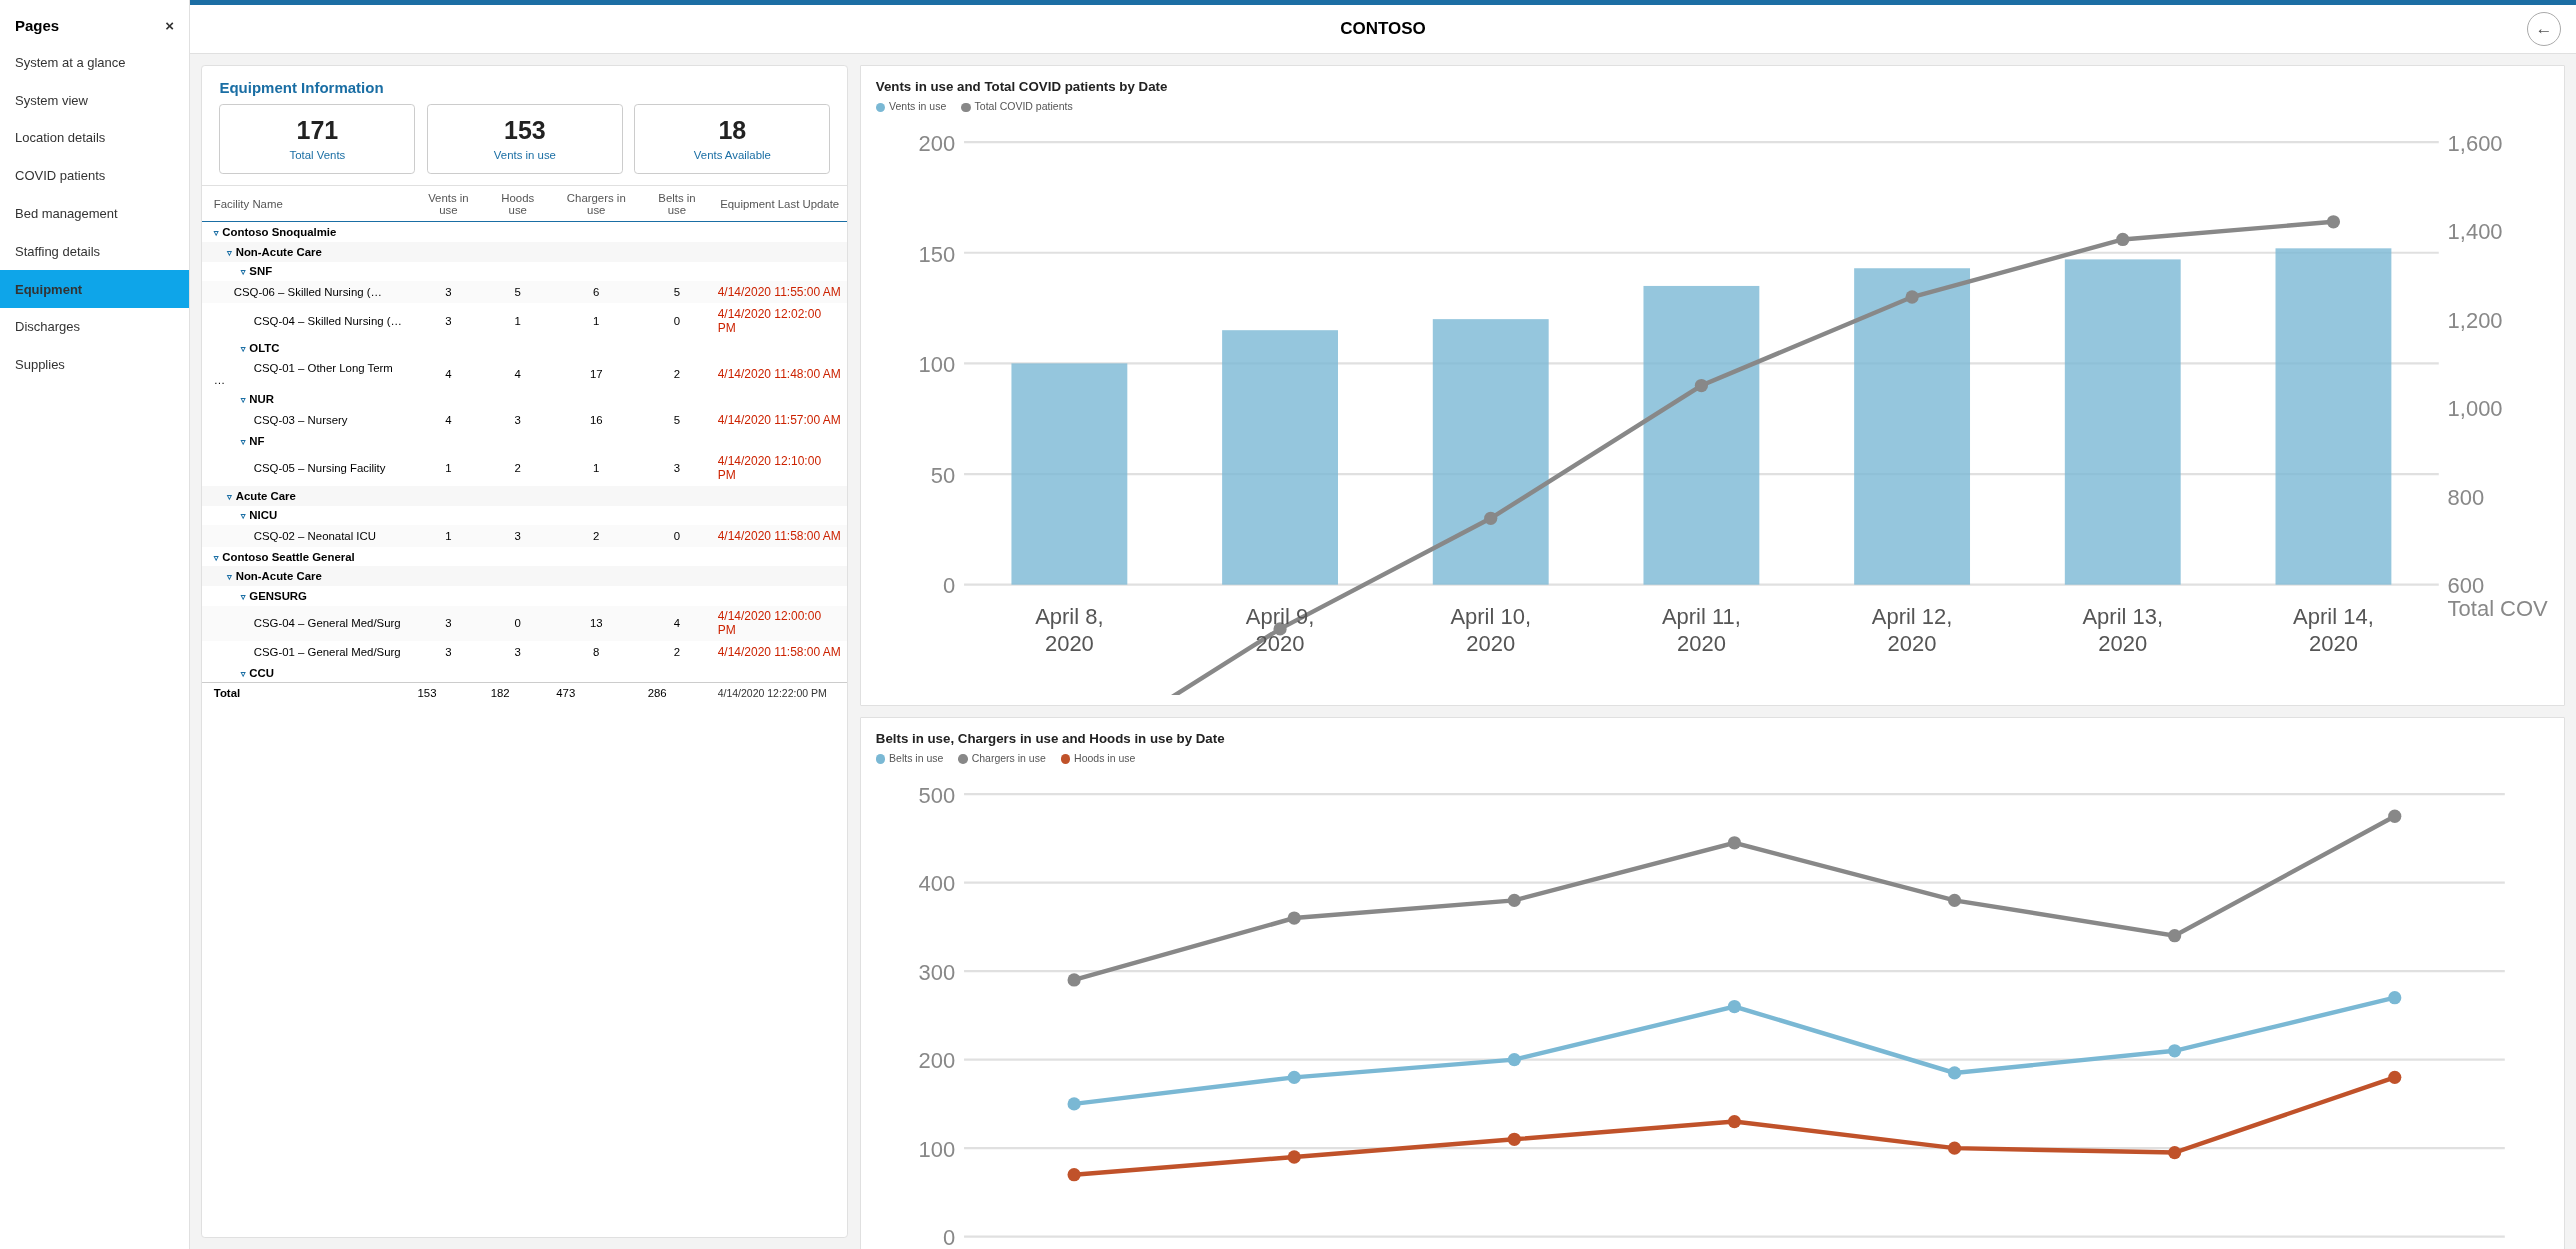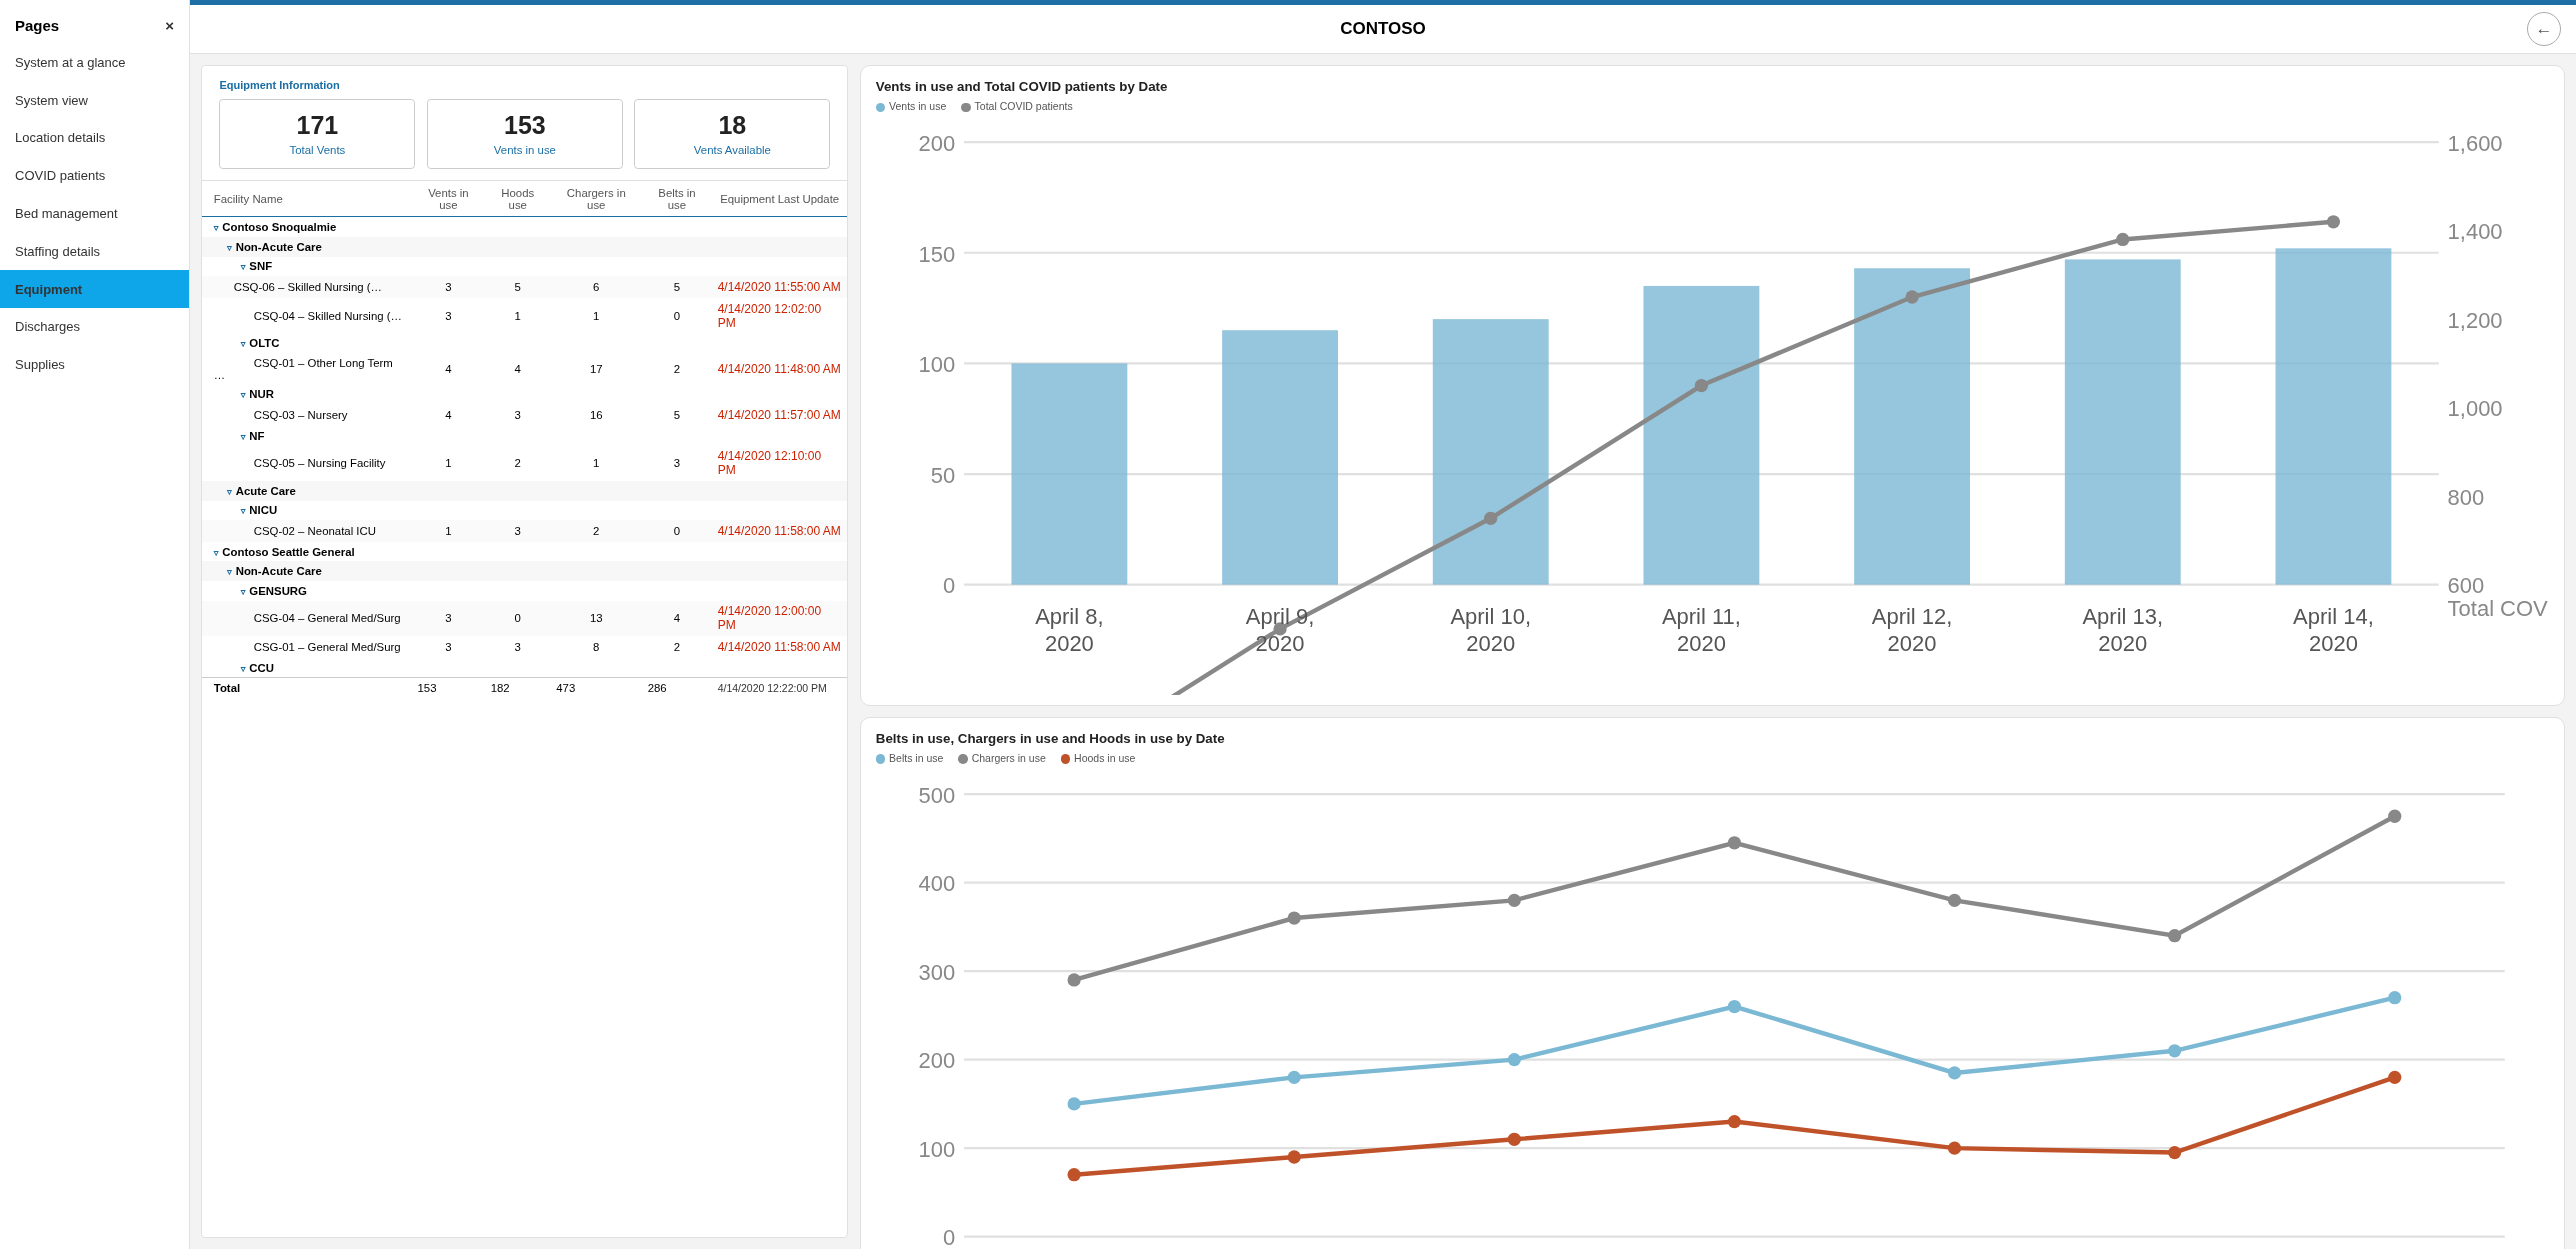--- a/index.html
+++ b/index.html
@@ -92,21 +92,21 @@
       border: 1px solid #e0e0e0;
       border-radius: 3.8px;
       flex: 0 0 647px;
       display: flex;
       flex-direction: column;
       overflow: hidden;
     }
 
     #equipment-header {
       padding: 13.3px 17px 7.6px;
-      font-size: 11px;
+      font-size: 15px;
       font-weight: 600;
       color: #1a6ea4;
     }
 
     #kpi-row {
       display: flex;
       gap: 11.4px;
       padding: 0 17px 11.4px;
     }
     .kpi-box {
@@ -172,21 +172,21 @@
     #right-panel {
       flex: 1;
       display: flex;
       flex-direction: column;
       gap: 11.4px;
     }
 
     .chart-card {
       background: #fff;
       border: 1px solid #e0e0e0;
-      border-radius: 10px;
+      border-radius: 1px;
       flex: 1;
       padding: 13.3px 15px 9.5px;
       display: flex;
       flex-direction: column;
     }
     .chart-title {
       font-size: 13.3px;
       font-weight: 600;
       color: #222;
       margin-bottom: 5.7px;

